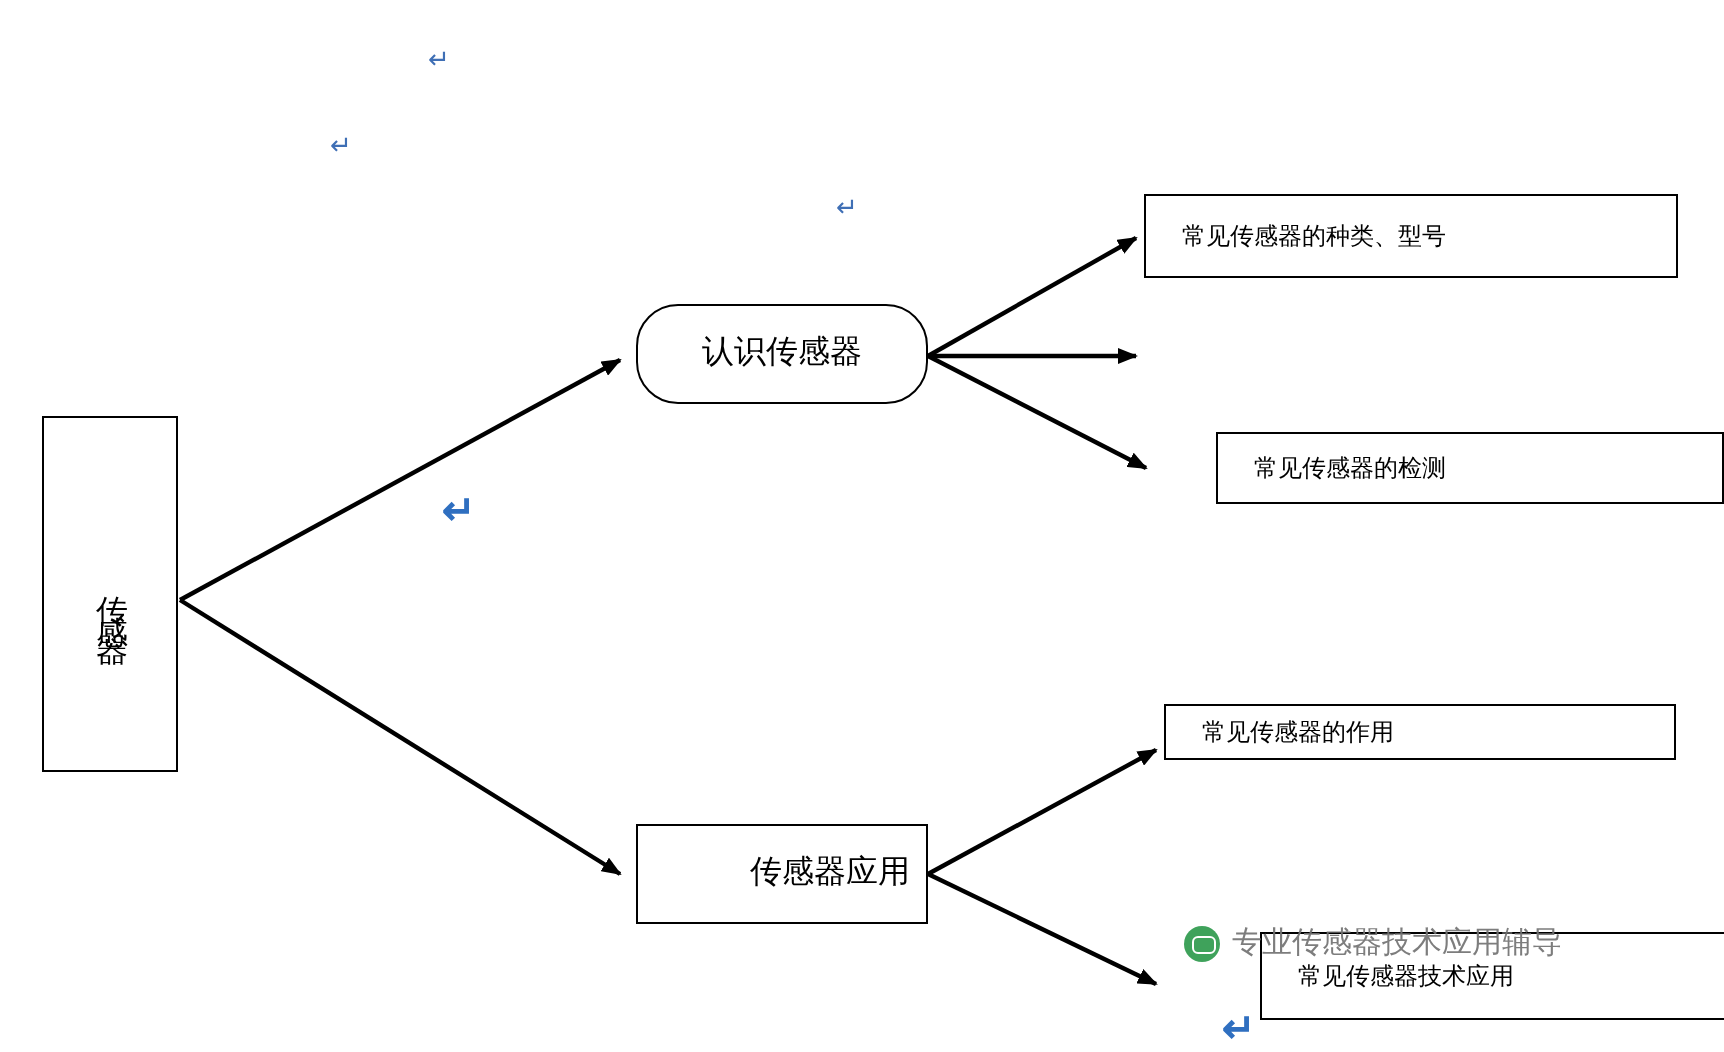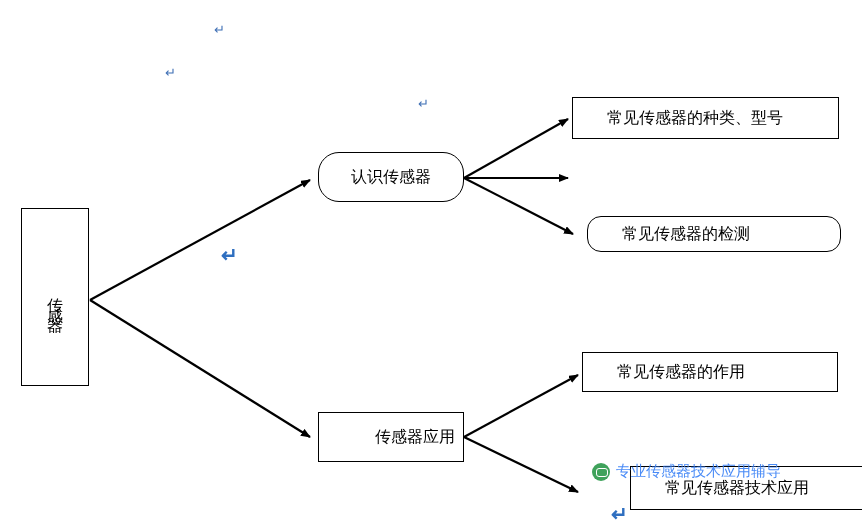--- a/index.html
+++ b/index.html
@@ -52,42 +52,42 @@
   }
   .node.root {
     writing-mode: vertical-rl;
     text-orientation: upright;
     letter-spacing: 10px;
     padding-top: 6px;
     font-size: 16px;
   }
   .node.leaf {
     justify-content: flex-start;
-    padding-left: 34px;
-    font-size: 16px;
+    padding-left: 18px;
+    font-size: 12px;
   }
   .node.mid {
     font-size: 16px;
   }
   svg.lines {
     position: absolute;
     left: 0;
     top: 0;
     width: 862px;
     height: 526px;
     pointer-events: none;
   }
   .watermark {
     position: absolute;
     left: 592px;
     top: 462px;
     display: flex;
     align-items: center;
     gap: 6px;
-    color: #3b82f6;
+    color: #737373;
     font-size: 15px;
     font-family: "Liberation Sans", sans-serif;
     opacity: 0.92;
     white-space: nowrap;
   }
   .wm-logo {
     width: 18px;
     height: 18px;
     border-radius: 50%;
     background: #2f9b4e;
@@ -136,23 +136,23 @@
     <line x1="464" y1="437" x2="578" y2="375" stroke="#000000" stroke-width="2.2" marker-end="url(#arrowhead)"></line>
     <line x1="464" y1="437" x2="578" y2="492" stroke="#000000" stroke-width="2.2" marker-end="url(#arrowhead)"></line>
   </svg>
 
   <div class="node root" style="left:21px; top:208px; width:68px; height:178px;">传感器</div>
 
   <div class="node mid" style="left:318px; top:152px; width:146px; height:50px;border-radius:21px;">认识传感器</div>
   <div class="node mid" style="left:318px; top:412px; width:146px; height:50px;padding-left:48px;">传感器应用</div>
 
   <div class="node leaf" style="left:572px; top:97px; width:267px; height:42px;">常见传感器的种类、型号</div>
-  <div class="node leaf" style="left:587px; top:216px; width:254px; height:36px;border-radius:14px;">常见传感器的检测</div>
+  <div class="node leaf" style="left:608px; top:216px; width:254px; height:36px;">常见传感器的检测</div>
 
-  <div class="node leaf" style="left:582px; top:352px; width:256px; height:40px;">常见传感器的作用</div>
+  <div class="node leaf" style="left:582px; top:352px; width:256px; height:28px;">常见传感器的作用</div>
   <div class="node leaf" style="left:582px; top:466px; width:256px; height:44px;margin-left:48px;">常见传感器技术应用</div>
 
   <div class="watermark">
     <span class="wm-logo"></span>
     <span>专业传感器技术应用辅导</span>
   </div>
 
 </div>
 
 </body></html>

